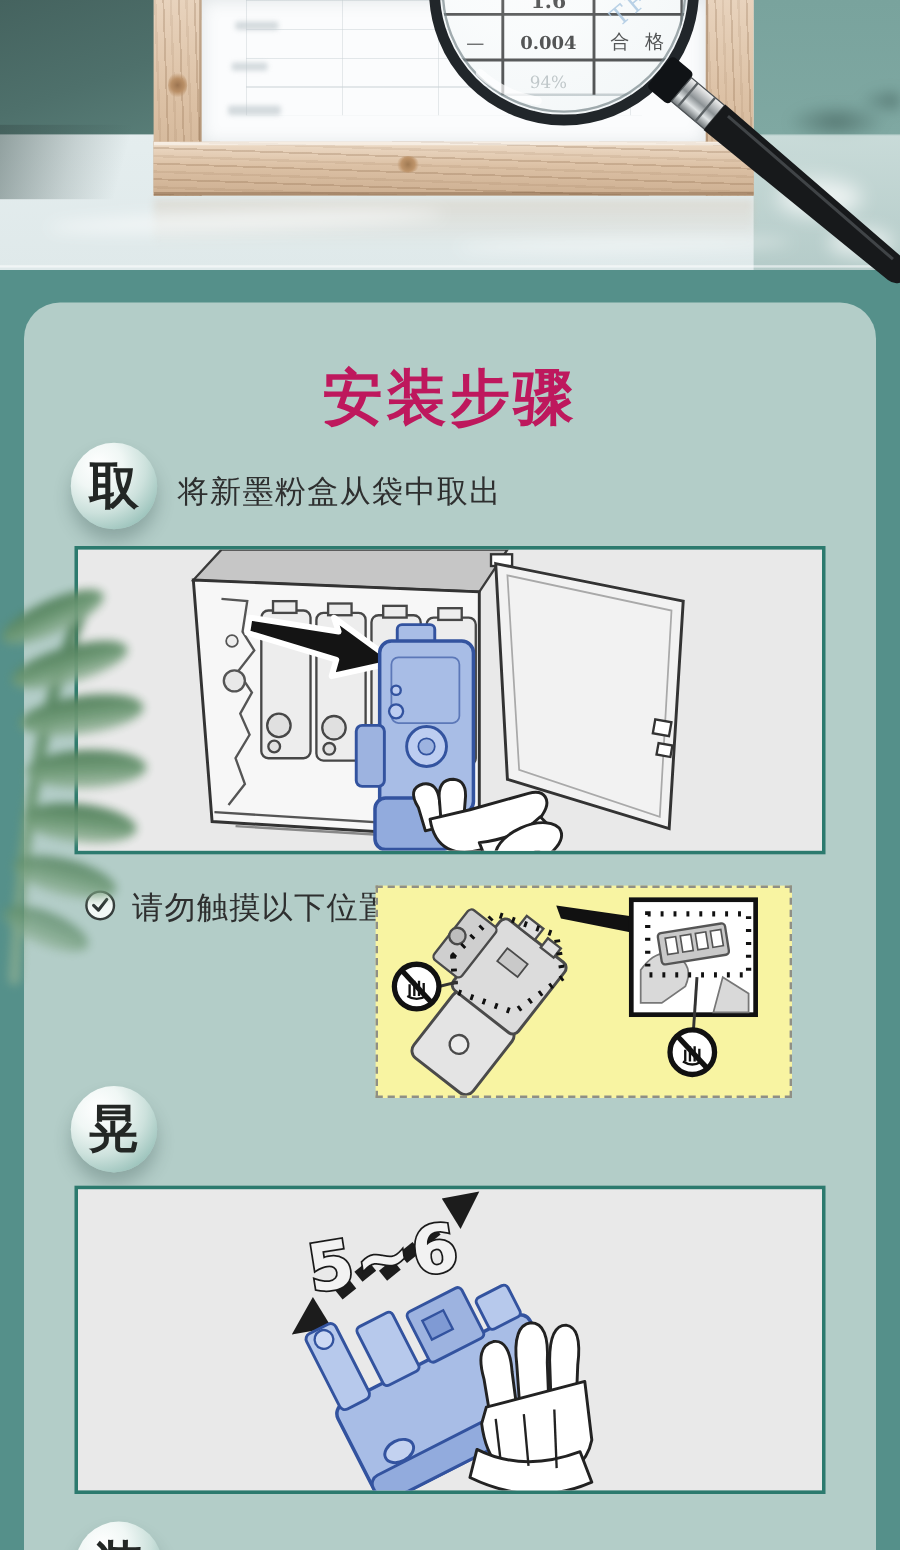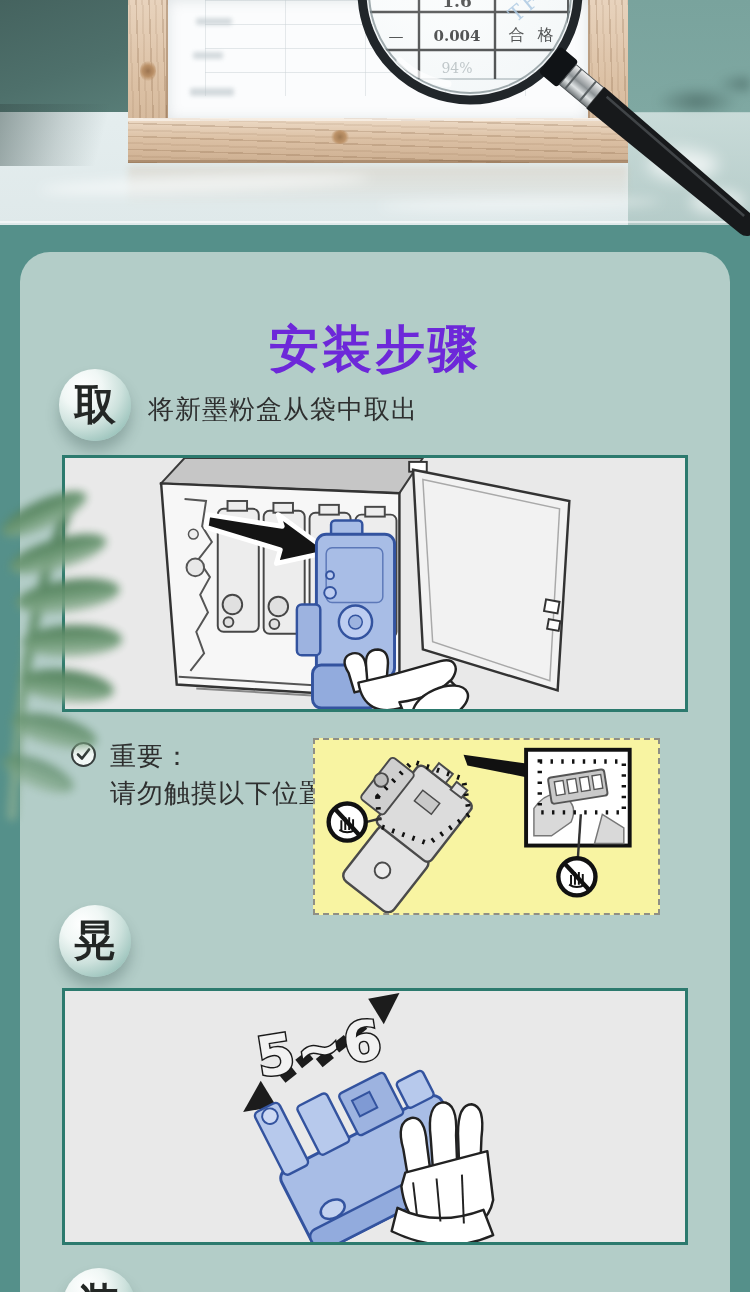--- a/index.html
+++ b/index.html
@@ -47,21 +47,21 @@
   .tabletop-line{left:0;top:221px;width:750px;height:2px;background:rgba(255,255,255,.55);}
   .reflection-wood{left:128px;top:166px;width:500px;height:40px;opacity:.3;filter:blur(3px);
     background:linear-gradient(180deg,rgba(205,175,145,.85),rgba(205,175,145,0));}
   .gloss1{left:40px;top:176px;width:330px;height:16px;background:rgba(255,255,255,.55);filter:blur(6px);transform:rotate(-2deg);border-radius:50%;}
   .gloss2{left:380px;top:198px;width:280px;height:12px;background:rgba(255,255,255,.45);filter:blur(6px);transform:rotate(-1deg);border-radius:50%;}
 
   .magnifier{left:330px;top:-135px;width:430px;height:375px;z-index:30;overflow:visible;}
 
   
   .card{left:20px;top:252px;width:710px;height:1040px;background:#b3cdc8;border-radius:30px 30px 0 0;z-index:1;}
-  .card-title{left:0;top:64px;width:710px;text-align:center;font-size:50px;font-weight:600;color:#6d28d9;letter-spacing:3px;}
+  .card-title{left:0;top:46px;width:710px;text-align:center;font-size:50px;font-weight:600;color:#be185d;letter-spacing:3px;}
 
   .badge{width:72px;height:72px;border-radius:50%;
     background:radial-gradient(circle at 32% 26%,#ffffff 0%,#f0f7f5 28%,#cce1dc 55%,#93beb6 85%,#84b1a9 100%);
     box-shadow:0 10px 14px rgba(40,70,64,.28);
     display:flex;align-items:center;justify-content:center;
     font-size:42px;font-weight:700;color:#232725;}
   .step-label{font-size:26px;color:#2e2f2f;letter-spacing:1px;}
 
   .illus-box{width:626px;height:257px;background:#e9e9e9;border:3px solid #2c7a6e;box-sizing:border-box;overflow:hidden;}
   .illus-box svg{display:block;}
@@ -225,21 +225,20 @@
         <ellipse cx="380" cy="252" rx="30" ry="16" transform="rotate(-24 380 252)"></ellipse>
       </g>
     </svg>
   </div>
 
   <svg class="abs check-icon" style="left:50px;top:489px;" viewBox="0 0 27 27">
     <circle cx="13.5" cy="13.5" r="11.5" fill="rgba(253,255,254,0.85)" stroke="#363d3c" stroke-width="2"></circle>
     <path d="M8 13.5 L12 17.5 L19 8.5" fill="none" stroke="#2e3534" stroke-width="2.6" stroke-linecap="round" stroke-linejoin="round"></path>
   </svg>
   <div class="abs imp-text" style="left:90px;top:486px;">
-    <div>重要：</div>
     <div>请勿触摸以下位置</div>
   </div>
 
   <div class="abs yellow-panel" style="left:293px;top:486px;">
     <svg viewBox="0 0 347 177" width="343" height="173">
 
       <g transform="translate(100 88) rotate(38)" stroke="#4a4a4a" fill="#dcdcdc">
         <rect x="-28" y="18" width="64" height="70" rx="8" stroke-width="2.5" fill="#e4e4e4"></rect>
         <rect x="-35" y="-54" width="70" height="76" rx="6" stroke-width="2.5"></rect>
         <rect x="-62" y="-42" width="30" height="54" rx="4" stroke-width="2" fill="#cfcfcf"></rect>

